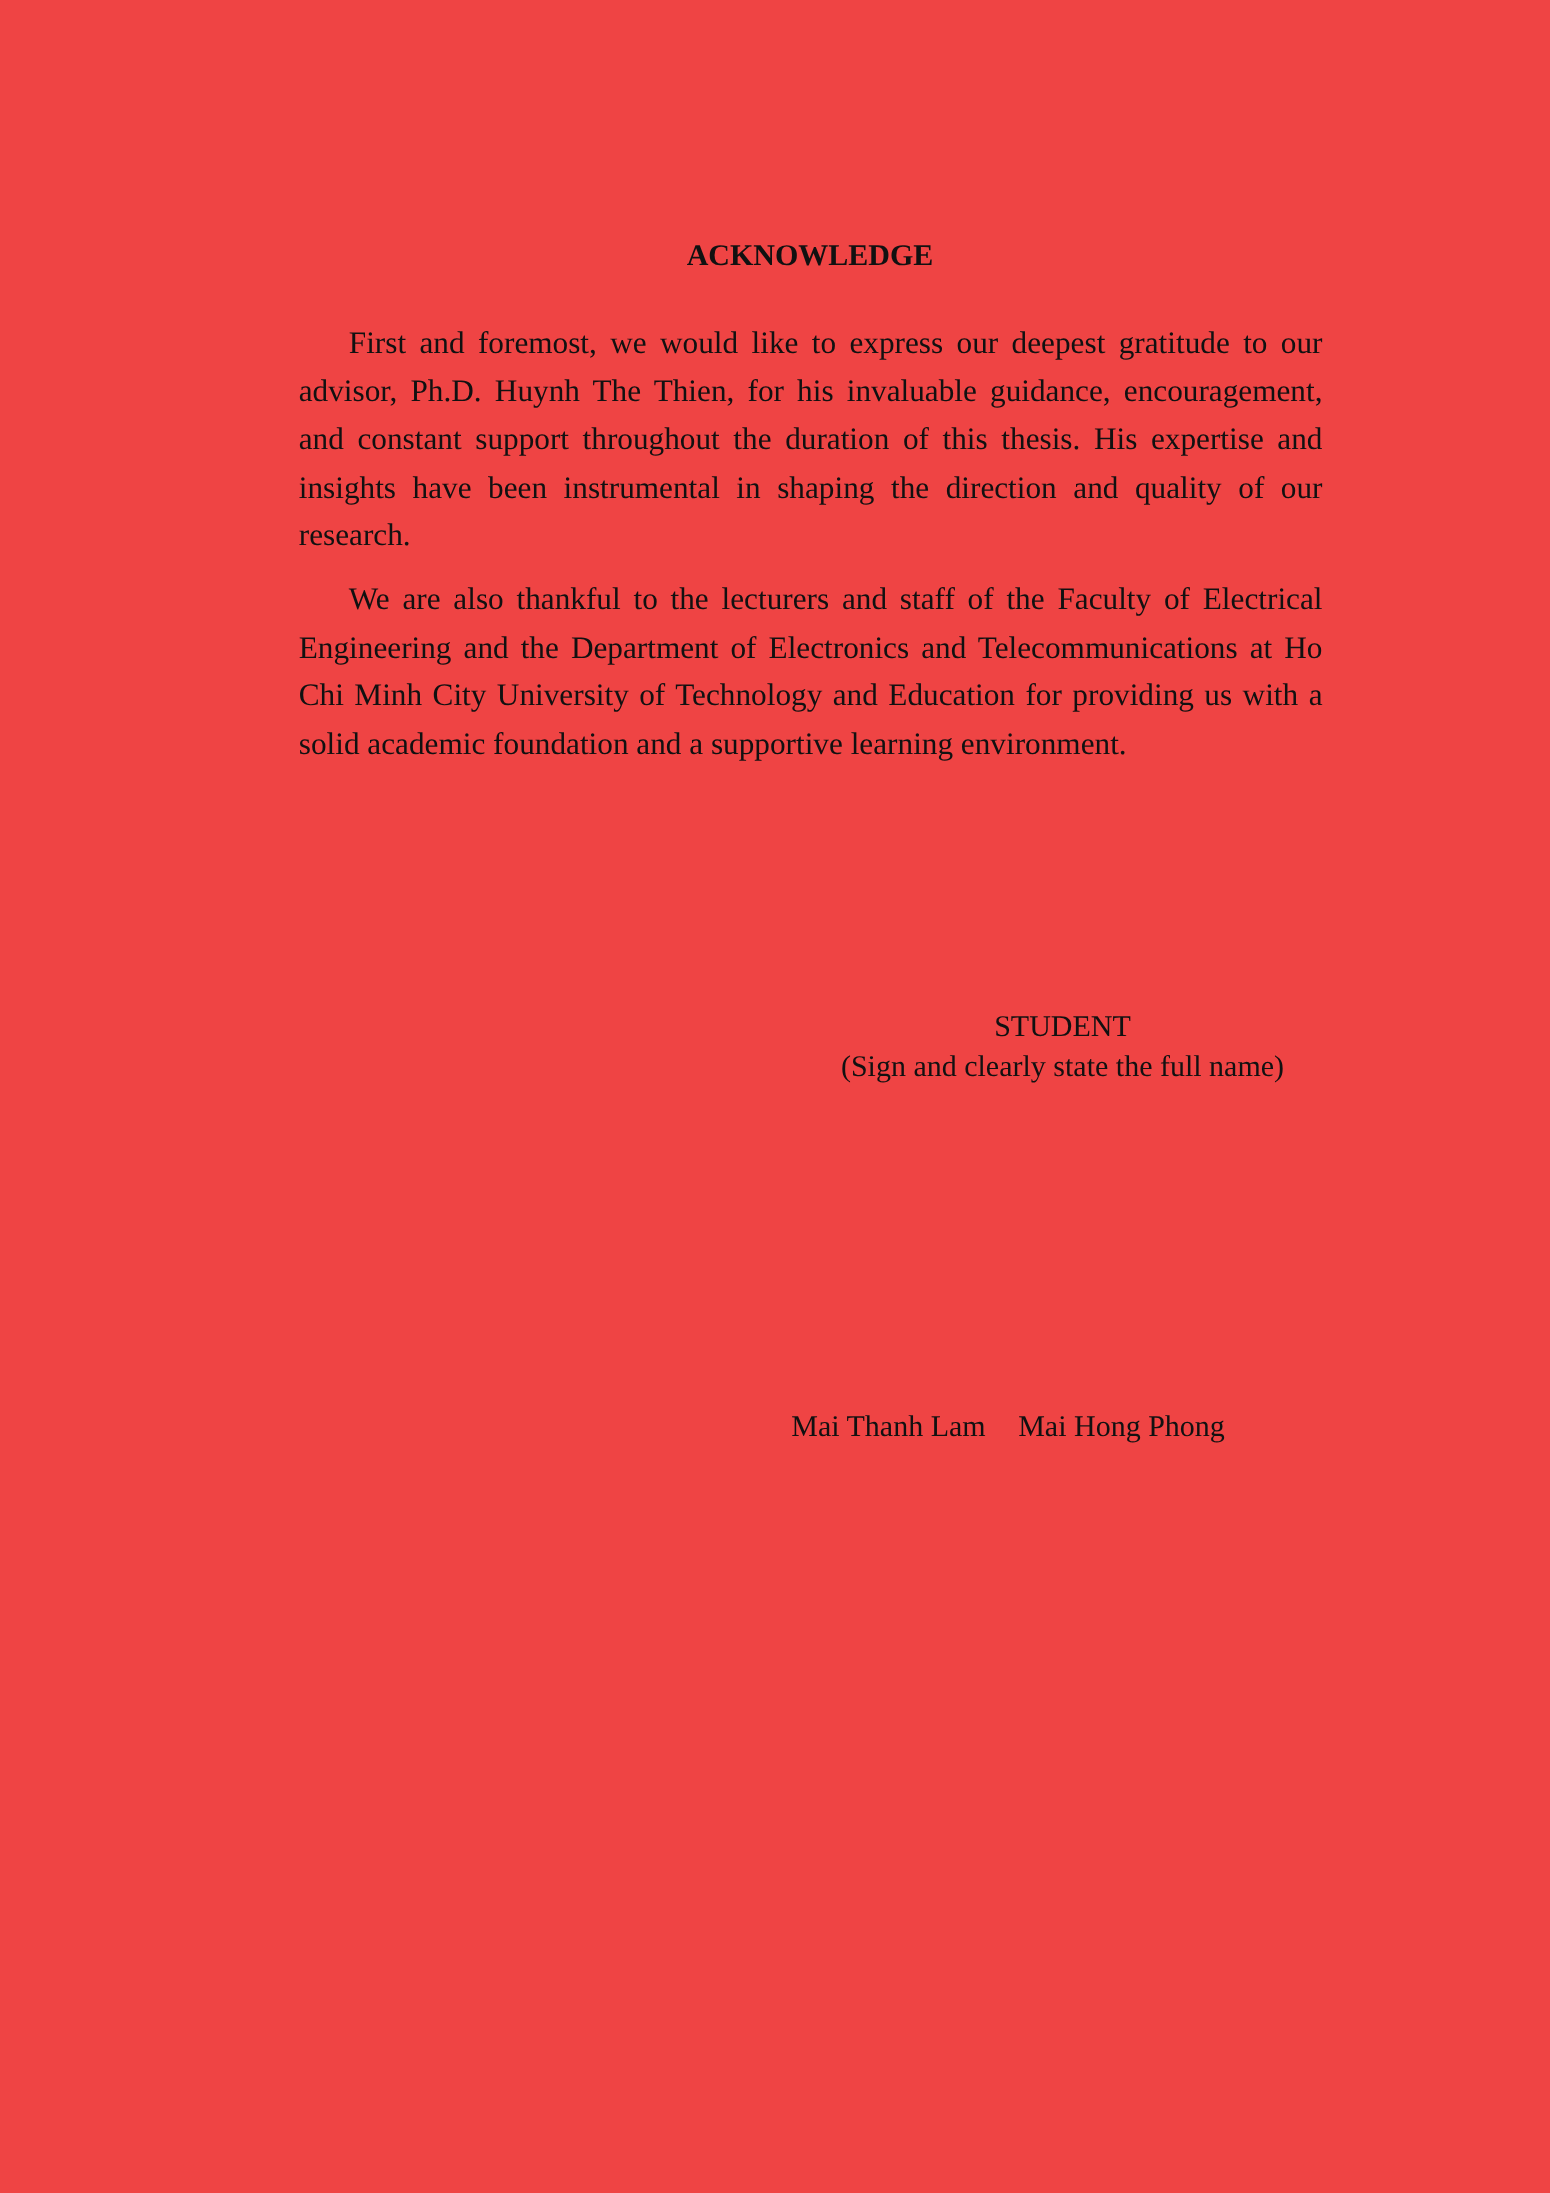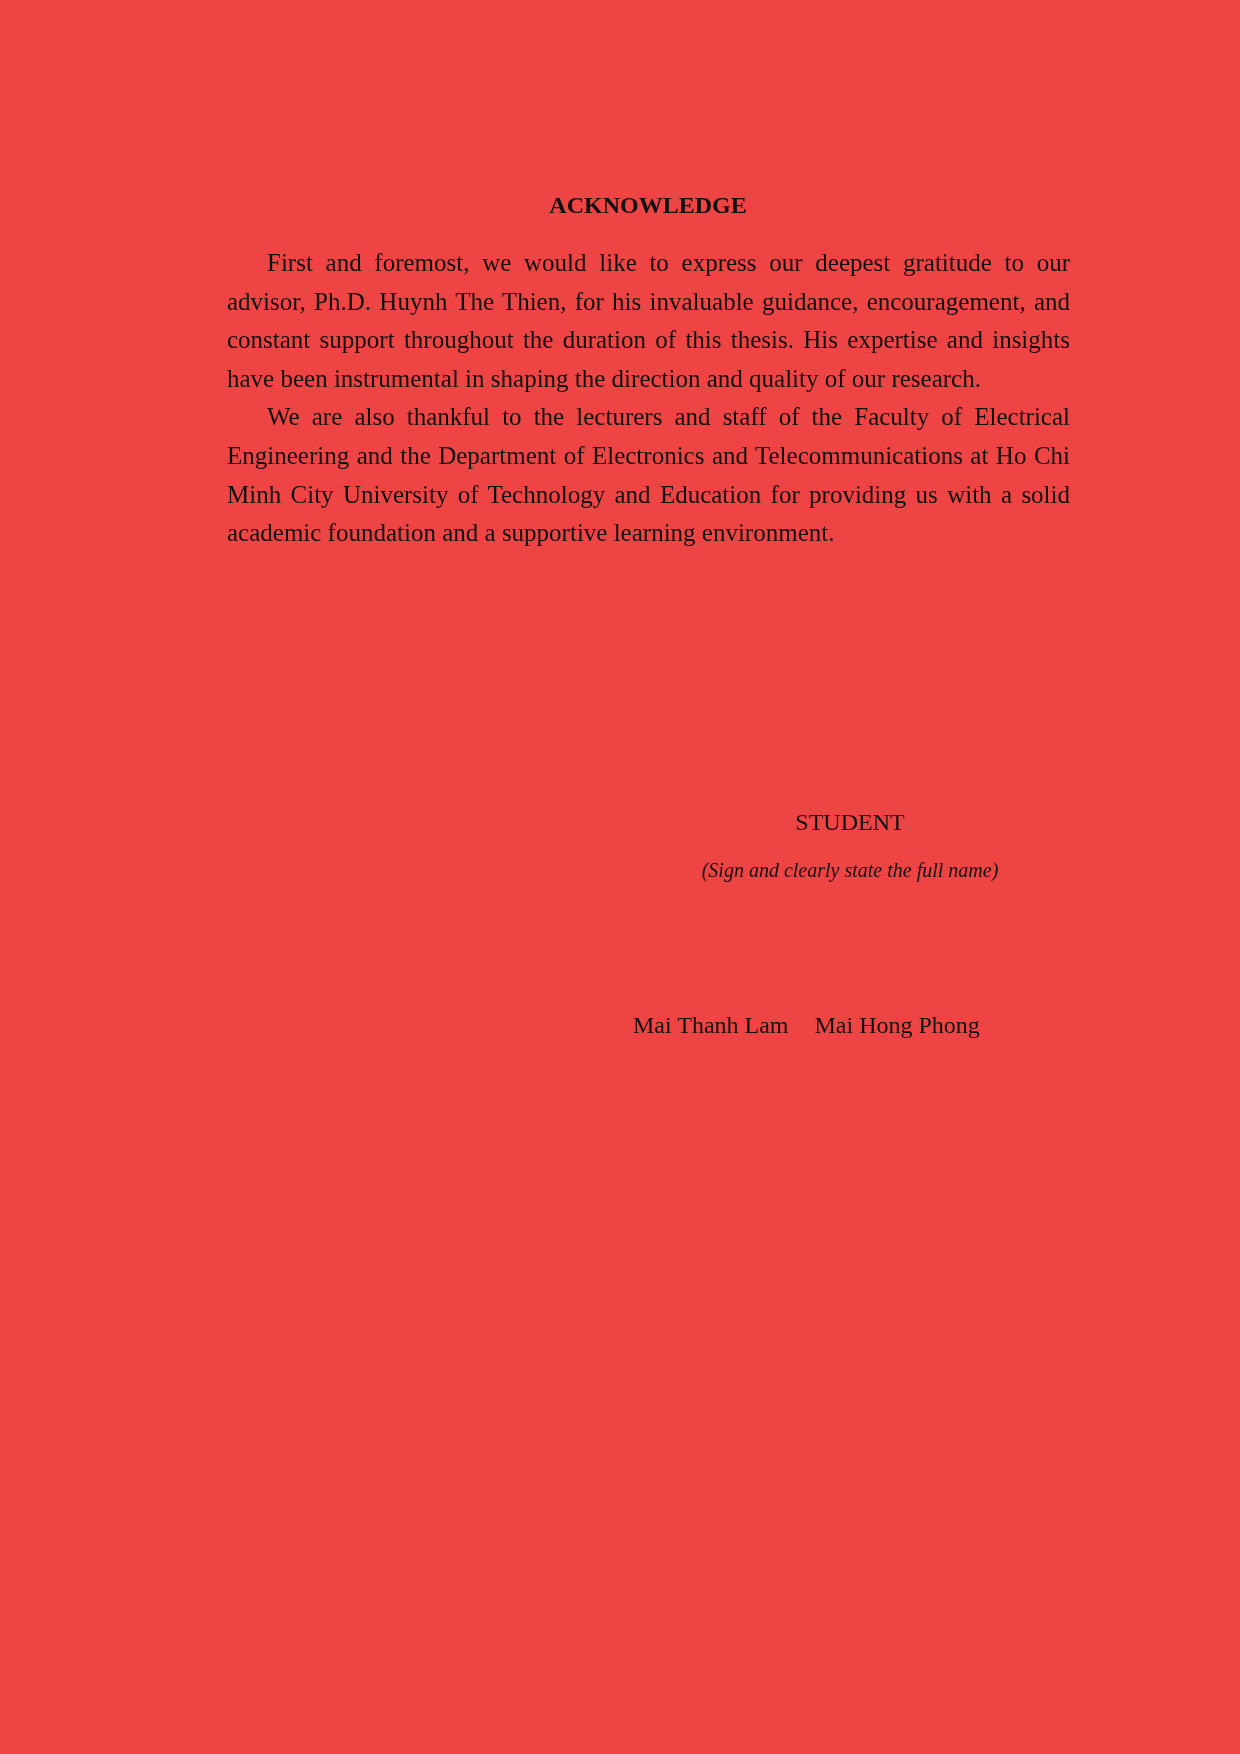--- a/index.html
+++ b/index.html
@@ -33,21 +33,21 @@
       letter-spacing: 0px;
       margin: 0;
     }
     .body-text {
       position: absolute;
       left: 227px;
       top: 244px;
       width: 843px;
     }
     .para {
-      margin: 0;
+      margin: 12px;
       font-size: 25px;
       line-height: 38.6px;
       text-align: justify;
       text-indent: 40px;
       hyphens: none;
     }
     .para.tight {
       letter-spacing: -0.35px;
     }
     .sign-block {
@@ -56,28 +56,27 @@
       left: 640px;
       width: 420px;
       text-align: center;
     }
     .sign-role {
       font-size: 24px;
       line-height: 32px;
       margin: 0;
     }
     .sign-note {
-      font-size: 20px;
+      font-size: 24px;
       line-height: 32px;
-      font-style: italic;
-      margin: 16px;
+      margin: 0;
     }
     .names {
       position: absolute;
-      top: 1009px;
+      top: 1126px;
       left: 633px;
       font-size: 24px;
       line-height: 32px;
       white-space: pre;
     }
     .name {
       display: inline-block;
     }
     .name + .name {
       margin-left: 26px;

